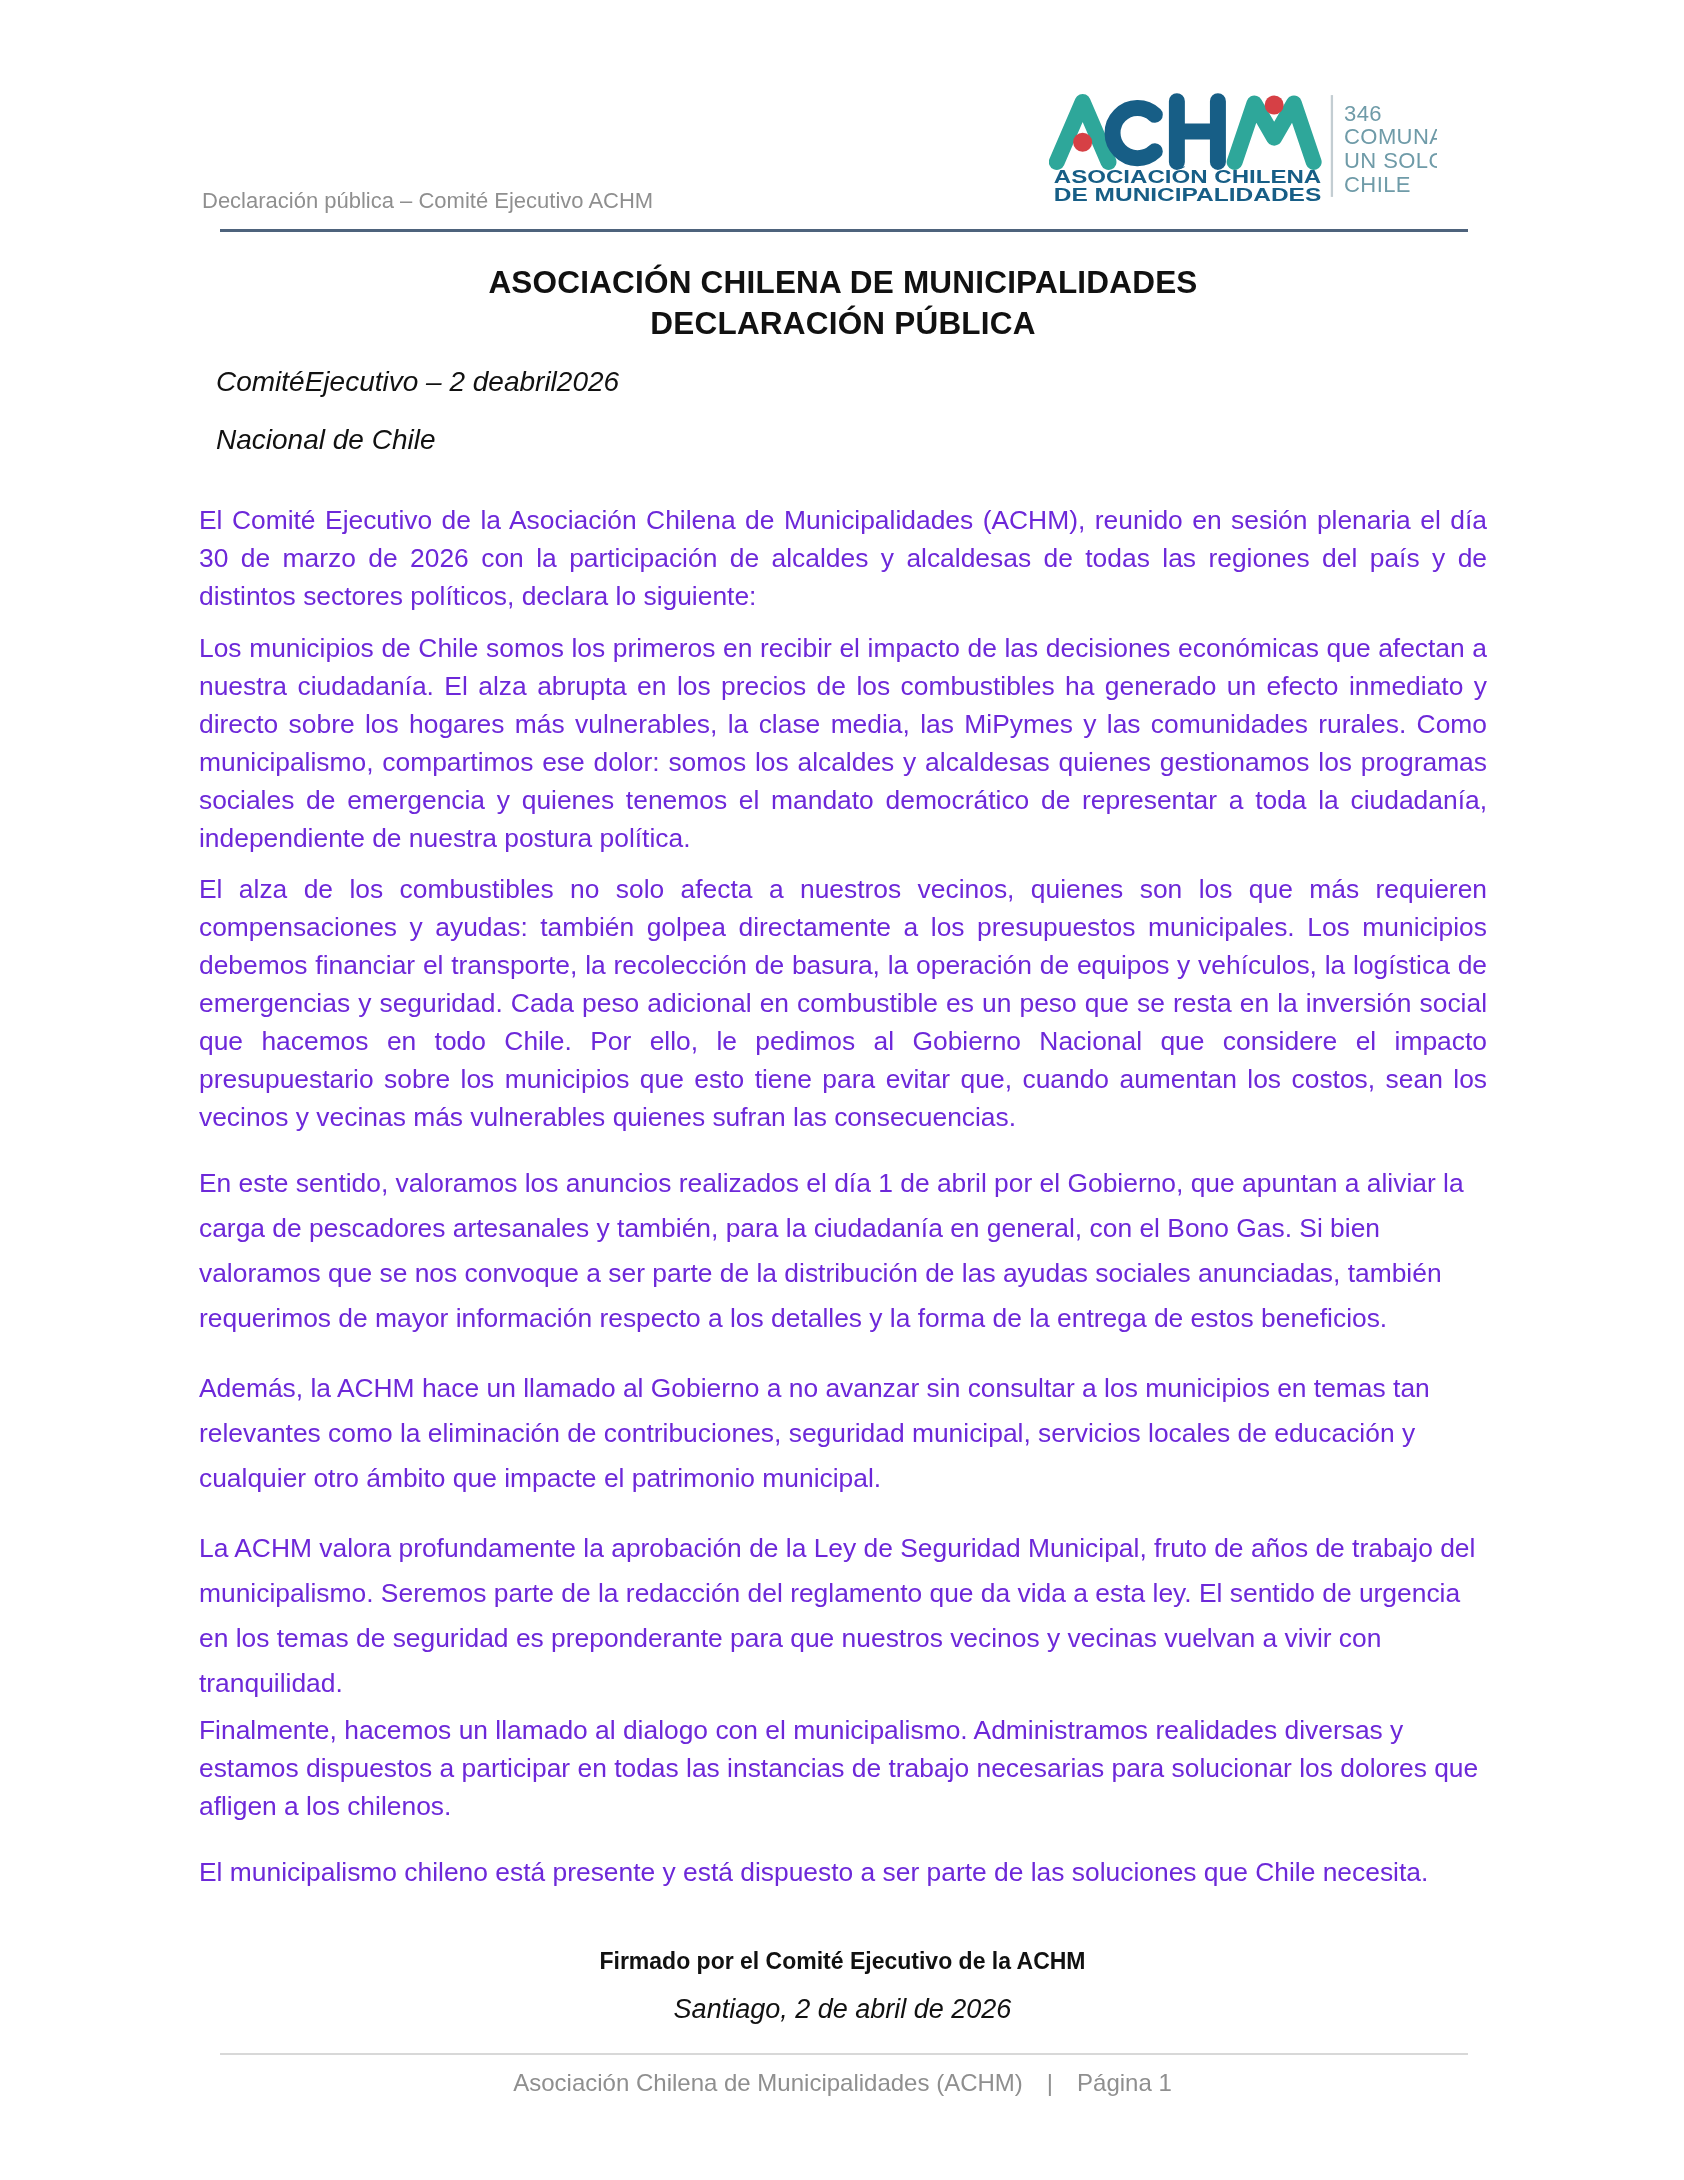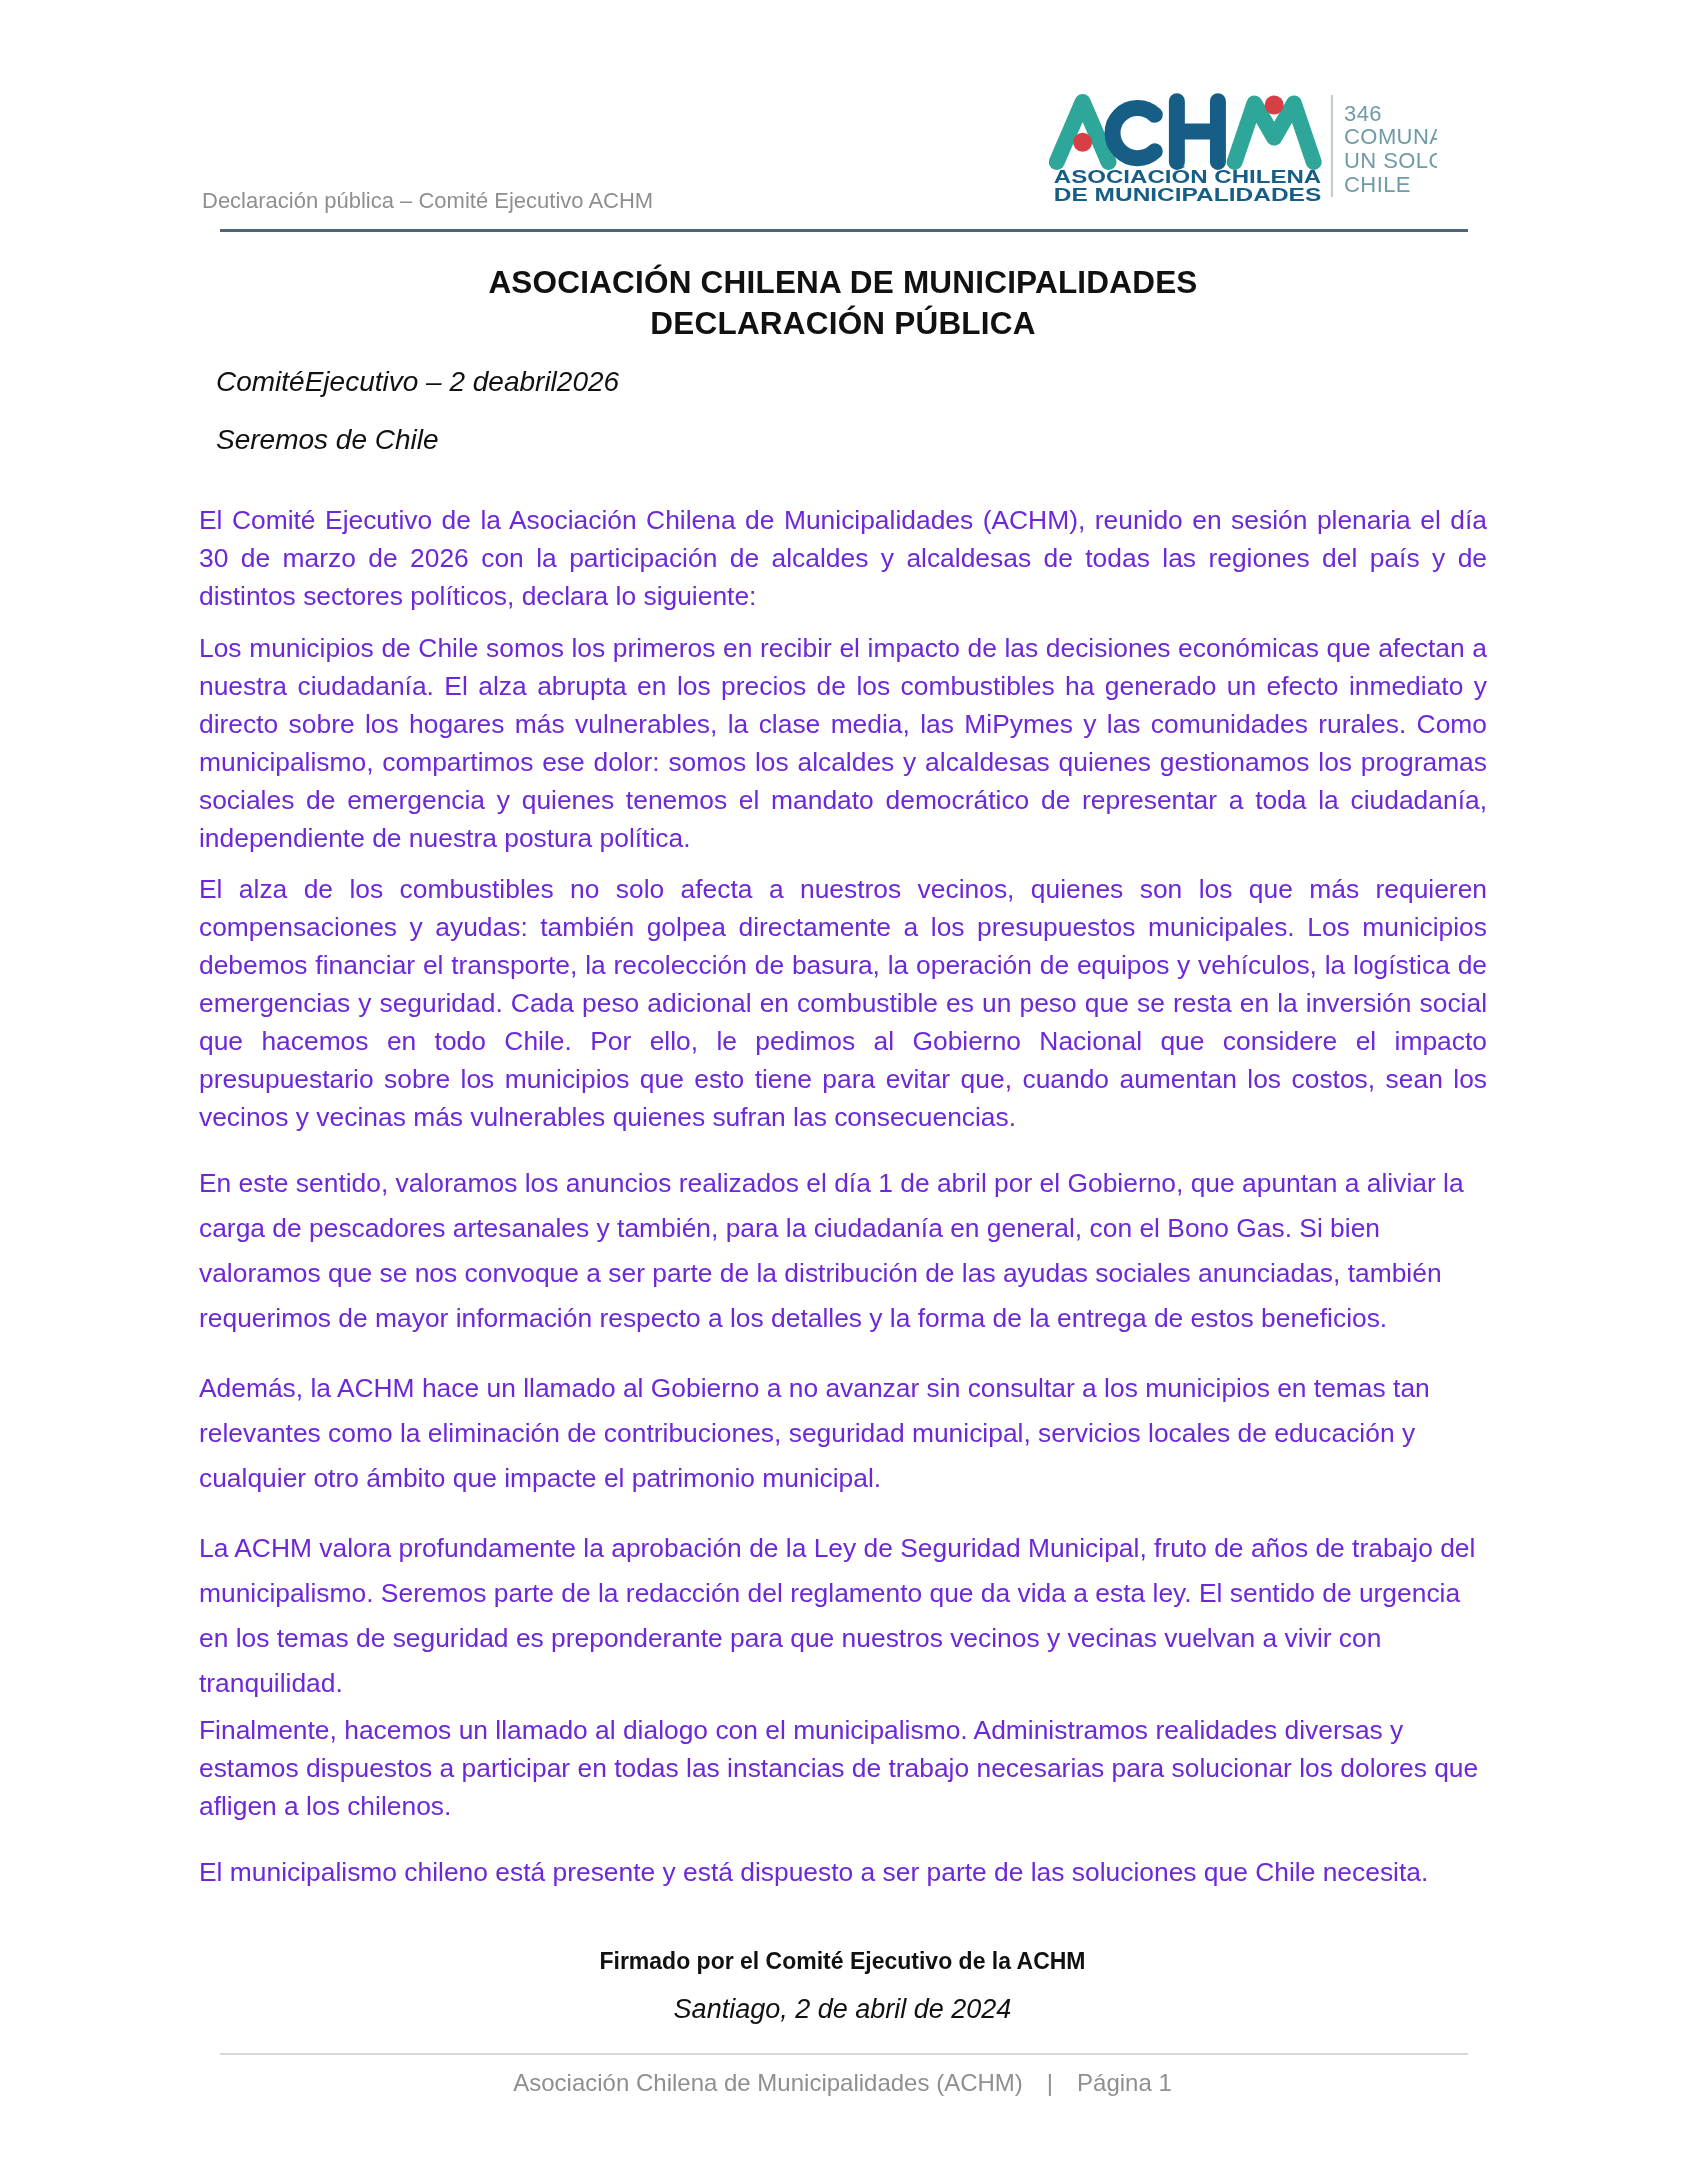--- a/index.html
+++ b/index.html
@@ -134,35 +134,35 @@
       <text x="388" y="135" font-size="29" fill="#6f9ba8" letter-spacing="0.5" font-family="Liberation Sans, sans-serif">CHILE</text>
     </svg>
   </div>
 
   <div class="header-rule"></div>
 
   <div class="doc">
     <h1 class="title-line">ASOCIACIÓN CHILENA DE MUNICIPALIDADES</h1>
     <h1 class="title-line">DECLARACIÓN PÚBLICA</h1>
     <div class="subtitle-line">ComitéEjecutivo – 2 deabril2026</div>
-    <div class="subtitle-line">Seremos de Chile</div>
+    <div class="subtitle-line">Nacional de Chile</div>
 
     <p class="para lh-tight align-justify mt-p1">El Comité Ejecutivo de la Asociación Chilena de Municipalidades (ACHM), reunido en sesión plenaria el día 30 de marzo de 2026 con la participación de alcaldes y alcaldesas de todas las regiones del país y de distintos sectores políticos, declara lo siguiente:</p>
     <p class="para lh-tight align-justify mt-sm">Los municipios de Chile somos los primeros en recibir el impacto de las decisiones económicas que afectan a nuestra ciudadanía. El alza abrupta en los precios de los combustibles ha generado un efecto inmediato y directo sobre los hogares más vulnerables, la clase media, las MiPymes y las comunidades rurales. Como municipalismo, compartimos ese dolor: somos los alcaldes y alcaldesas quienes gestionamos los programas sociales de emergencia y quienes tenemos el mandato democrático de representar a toda la ciudadanía, independiente de nuestra postura política.</p>
     <p class="para lh-tight align-justify mt-sm">El alza de los combustibles no solo afecta a nuestros vecinos, quienes son los que más requieren compensaciones y ayudas: también golpea directamente a los presupuestos municipales. Los municipios debemos financiar el transporte, la recolección de basura, la operación de equipos y vehículos, la logística de emergencias y seguridad. Cada peso adicional en combustible es un peso que se resta en la inversión social que hacemos en todo Chile. Por ello, le pedimos al Gobierno Nacional que considere el impacto presupuestario sobre los municipios que esto tiene para evitar que, cuando aumentan los costos, sean los vecinos y vecinas más vulnerables quienes sufran las consecuencias.</p>
     <p class="para lh-loose align-left mt-md">En este sentido, valoramos los anuncios realizados el día 1 de abril por el Gobierno, que apuntan a aliviar la carga de pescadores artesanales y también, para la ciudadanía en general, con el Bono Gas. Si bien valoramos que se nos convoque a ser parte de la distribución de las ayudas sociales anunciadas, también requerimos de mayor información respecto a los detalles y la forma de la entrega de estos beneficios.</p>
     <p class="para lh-loose align-left mt-md">Además, la ACHM hace un llamado al Gobierno a no avanzar sin consultar a los municipios en temas tan relevantes como la eliminación de contribuciones, seguridad municipal, servicios locales de educación y cualquier otro ámbito que impacte el patrimonio municipal.</p>
     <p class="para lh-loose align-left mt-md">La ACHM valora profundamente la aprobación de la Ley de Seguridad Municipal, fruto de años de trabajo del municipalismo. Seremos parte de la redacción del reglamento que da vida a esta ley. El sentido de urgencia en los temas de seguridad es preponderante para que nuestros vecinos y vecinas vuelvan a vivir con tranquilidad.</p>
     <p class="para lh-tight align-left mt-xs">Finalmente, hacemos un llamado al dialogo con el municipalismo. Administramos realidades diversas y estamos dispuestos a participar en todas las instancias de trabajo necesarias para solucionar los dolores que afligen a los chilenos.</p>
     <p class="para lh-loose align-left mt-md">El municipalismo chileno está presente y está dispuesto a ser parte de las soluciones que Chile necesita.</p>
   </div>
 
   <div class="signature">
     <p class="signature-bold">Firmado por el Comité Ejecutivo de la ACHM</p>
-    <p class="signature-italic">Santiago, 2 de abril de 2024</p>
+    <p class="signature-italic">Santiago, 2 de abril de 2026</p>
   </div>
 
   <div class="footer-rule"></div>
   <div class="footer">
     <span>Asociación Chilena de Municipalidades (ACHM)</span>
     <span>|</span>
     <span>Página 1</span>
   </div>
 
 </div>

